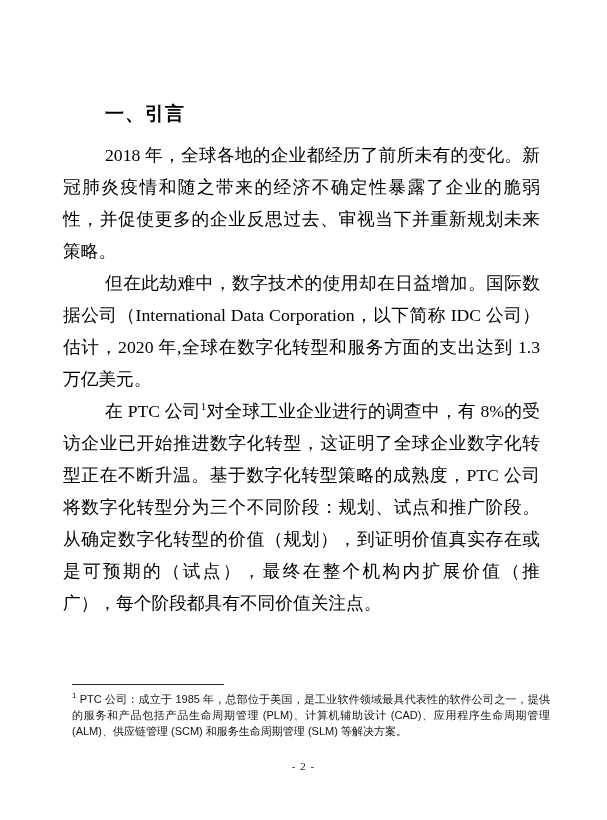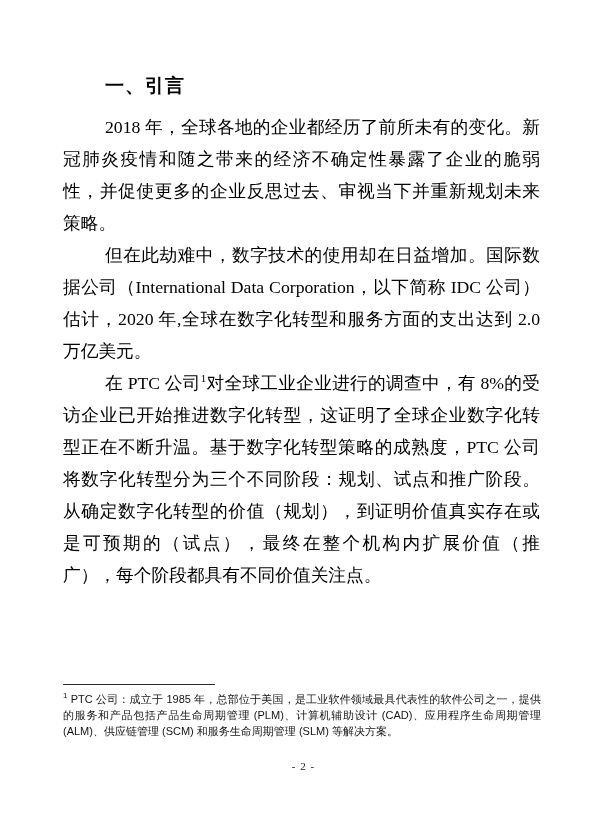--- a/index.html
+++ b/index.html
@@ -13,21 +13,21 @@
     height: 820px;
     margin: 0 auto;
     background: #ffffff;
     color: #000000;
     font-family: "Liberation Serif", "DejaVu Serif", serif;
     overflow: hidden;
   }
   .content {
     position: absolute;
     left: 63px;
-    top: 74px;
+    top: 102px;
     width: 477px;
   }
   .heading {
     font-family: "Liberation Sans", "DejaVu Sans", sans-serif;
     font-weight: 700;
     font-size: 19px;
     line-height: 24px;
     letter-spacing: 1px;
     margin: 0 0 13px 0;
     padding-left: 42px;
@@ -40,21 +40,21 @@
     text-align: justify;
     word-break: break-all;
   }
   .fnref {
     font-size: 11px;
     line-height: 0;
     vertical-align: super;
   }
   .footnote-area {
     position: absolute;
-    left: 63px;
+    left: 72px;
     top: 684px;
     width: 478px;
   }
   .fn-rule {
     width: 152px;
     height: 0;
     border-top: 1.5px solid #2a2a2a;
     margin: 0 0 6px 0;
   }
   .fn-text {
@@ -85,21 +85,21 @@
 <body>
 
 <div class="page">
 
   <div class="content">
 
     <h1 class="heading">一、引言</h1>
 
     <p class="para">2018 年，全球各地的企业都经历了前所未有的变化。新冠肺炎疫情和随之带来的经济不确定性暴露了企业的脆弱性，并促使更多的企业反思过去、审视当下并重新规划未来策略。</p>
 
-    <p class="para">但在此劫难中，数字技术的使用却在日益增加。国际数据公司（International Data Corporation，以下简称 IDC 公司）估计，2020 年,全球在数字化转型和服务方面的支出达到 2.0 万亿美元。</p>
+    <p class="para">但在此劫难中，数字技术的使用却在日益增加。国际数据公司（International Data Corporation，以下简称 IDC 公司）估计，2020 年,全球在数字化转型和服务方面的支出达到 1.3 万亿美元。</p>
 
     <p class="para"><span>在 PTC 公司</span><sup class="fnref">1</sup><span>对全球工业企业进行的调查中，有 8%的受访企业已开始推进数字化转型，这证明了全球企业数字化转型正在不断升温。基于数字化转型策略的成熟度，PTC 公司将数字化转型分为三个不同阶段：规划、试点和推广阶段。从确定数字化转型的价值（规划），到证明价值真实存在或是可预期的（试点），最终在整个机构内扩展价值（推广），每个阶段都具有不同价值关注点。</span></p>
 
 
   </div>
 
   <div class="footnote-area">
     <div class="fn-rule"></div>
     <p class="fn-text"><sup>1</sup> <span>PTC 公司：成立于 1985 年，总部位于美国，是工业软件领域最具代表性的软件公司之一，提供的服务和产品包括产品生命周期管理 (PLM)、计算机辅助设计 (CAD)、应用程序生命周期管理 (ALM)、供应链管理 (SCM) 和服务生命周期管理 (SLM) 等解决方案。</span></p>
   </div>

